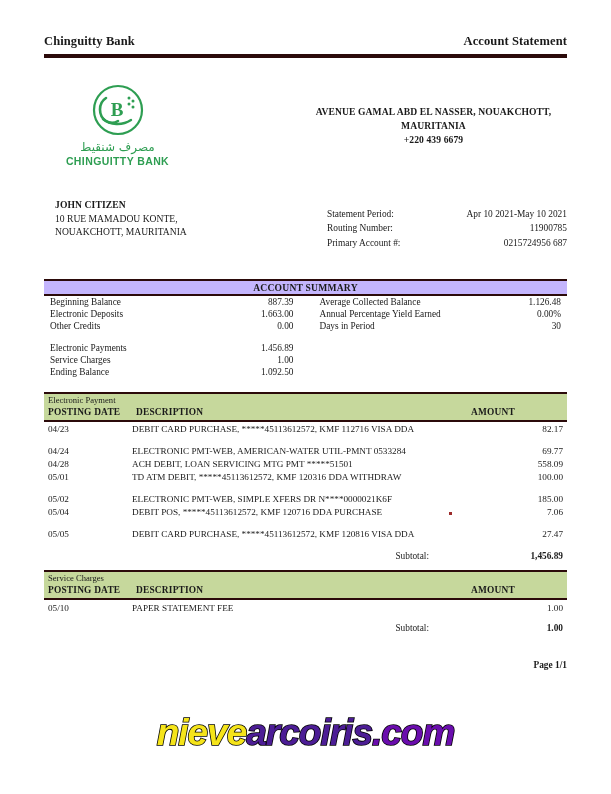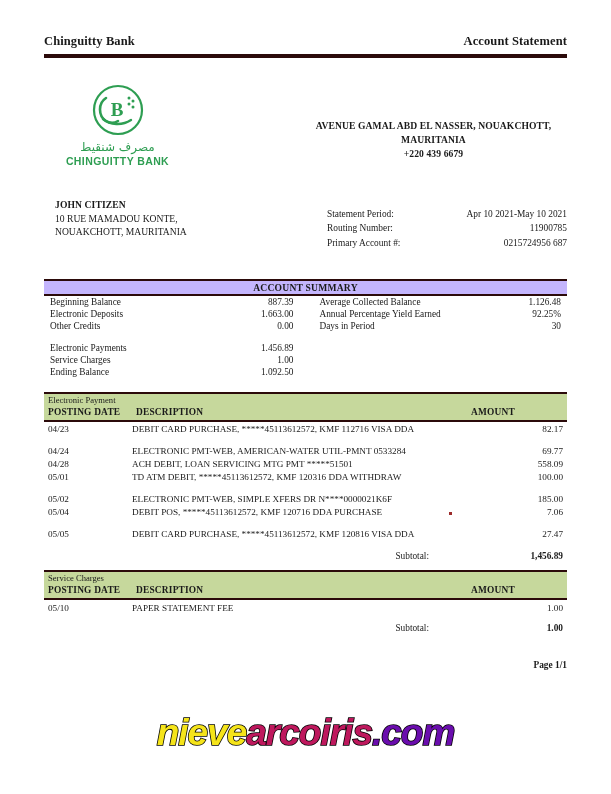--- a/index.html
+++ b/index.html
@@ -75,21 +75,21 @@
     font-weight: bold;
     color: #2e9e52;
     letter-spacing: 0.4px;
     margin-top: 1px;
   }
 
   
   .bank-address {
     position: absolute;
     left: 300px;
-    top: 119px;
+    top: 105px;
     width: 267px;
     text-align: center;
     font-size: 9.6px;
     font-weight: bold;
     line-height: 1.45;
     letter-spacing: 0.1px;
   }
 
   
   .customer {
@@ -260,21 +260,21 @@
     font-weight: bold;
     font-style: italic;
     letter-spacing: -1px;
     white-space: nowrap;
   }
   .watermark span {
     -webkit-text-stroke: 1.6px #000000;
     paint-order: stroke fill;
   }
   .wm-a { color: #f5e41a; }
-  .wm-b { color: #be185d; }
+  .wm-b { color: #4c1d95; }
   .wm-c { color: #6a0dad; }
 </style>
 </head>
 <body>
 
 <div class="page">
 
   <div class="top-header">
     <div class="ttl">Chinguitty Bank</div>
     <div class="ttl">Account Statement</div>
@@ -358,21 +358,21 @@
           <span>1.092.50</span>
         </div>
       </div>
       <div class="sum-col right">
         <div class="sum-row">
           <span>Average Collected Balance</span>
           <span>1.126.48</span>
         </div>
         <div class="sum-row">
           <span>Annual Percentage Yield Earned</span>
-          <span>92.25%</span>
+          <span>0.00%</span>
         </div>
         <div class="sum-row">
           <span>Days in Period</span>
           <span>30</span>
         </div>
       </div>
     </div>
   </div>
 
   <div class="sec-rule" style="top:392px;"></div>

